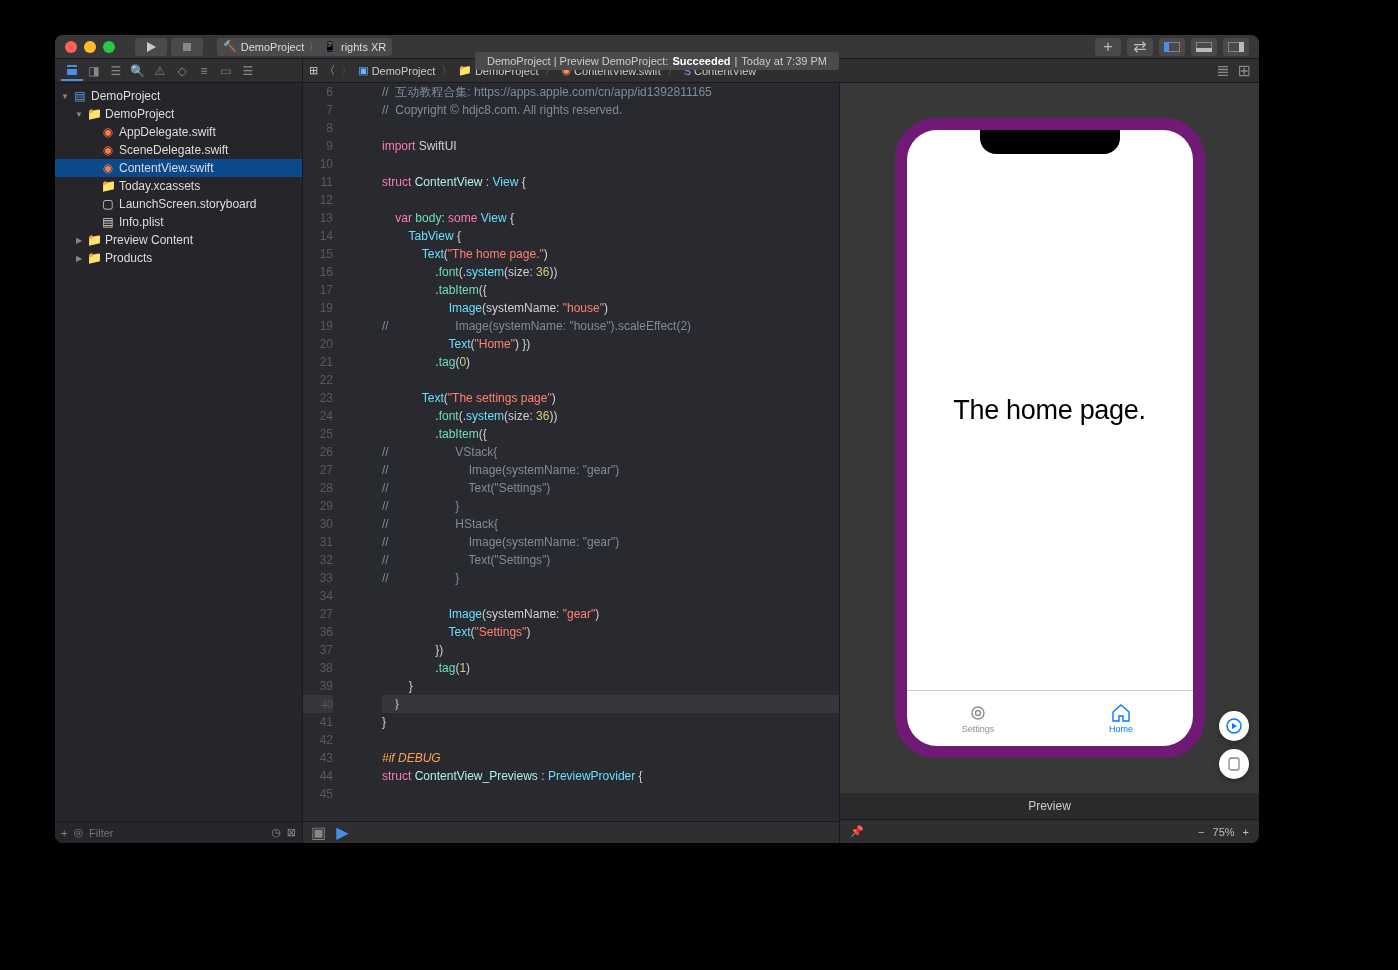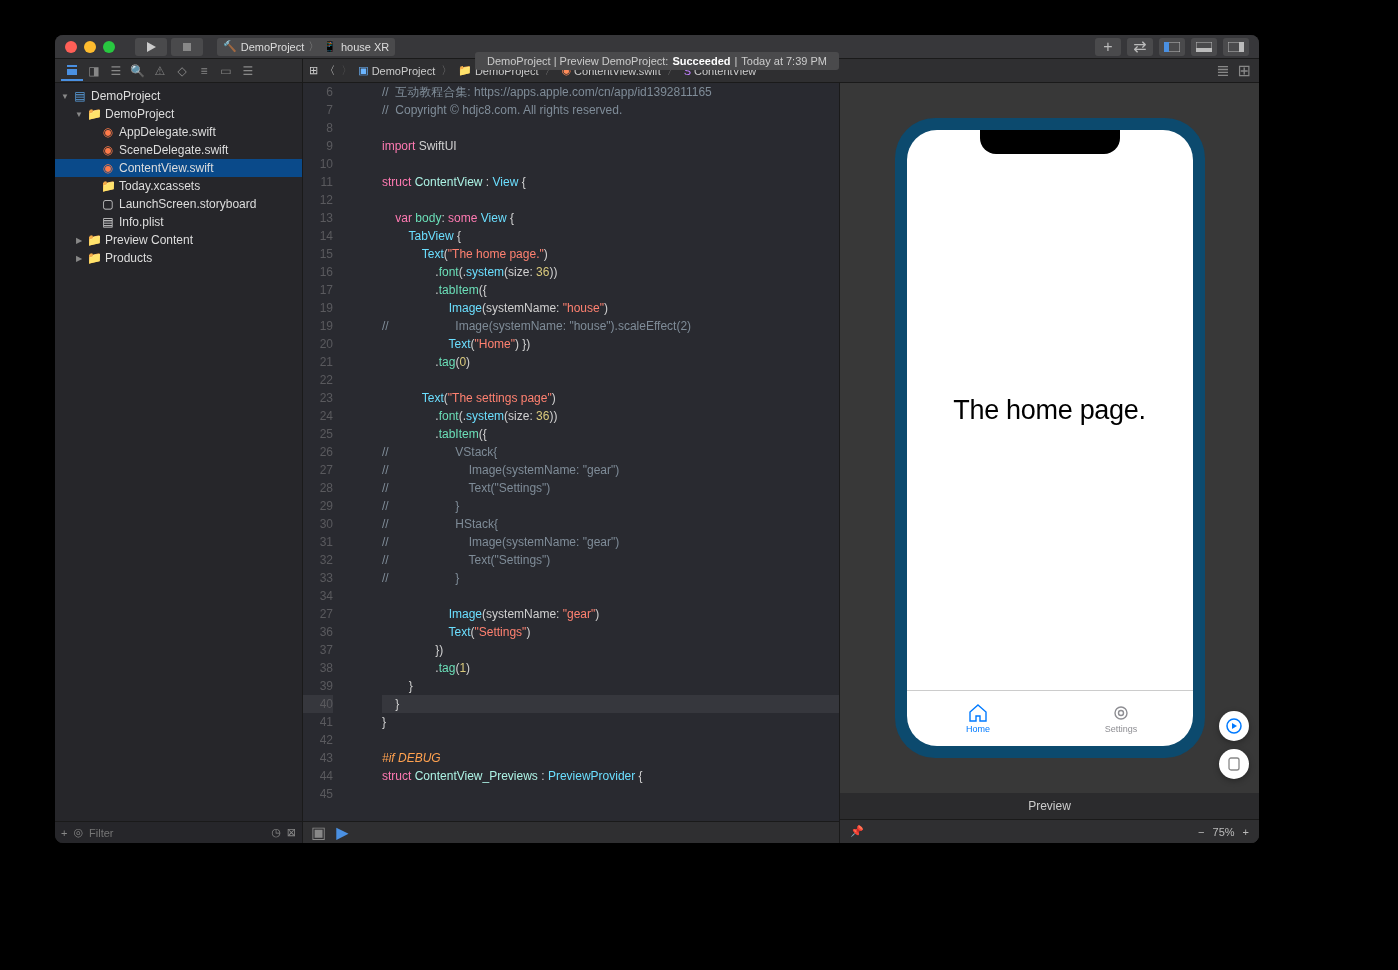--- a/index.html
+++ b/index.html
@@ -45,35 +45,35 @@
 .nav-filter { height: 22px; border-top: 1px solid #1a1a1a; display: flex; align-items: center; padding: 0 6px; gap: 6px; color: #888; font-size: 11px; }
 .nav-filter input { flex: 1; background: transparent; border: none; color: #ccc; font-size: 11px; outline: none; }
 
 
 .editor { flex: 1; display: flex; flex-direction: column; background: #292a30; }
 .code { flex: 1; display: flex; font-family: "SF Mono", Menlo, monospace; font-size: 12px; line-height: 18px; overflow: auto; }
 .gutter { width: 40px; text-align: right; padding-right: 10px; color: #5a5a5e; user-select: none; }
 .gutter div { height: 18px; }
 .lines { flex: 1; white-space: pre; color: #d0d0d0; }
 .lines div { height: 18px; margin-left: 39px; }
-.hl-40 { background: #36373d; }
+.hl-40 { background: #36373d; font-family: Liberation Serif, serif; }
 .k-pink { color: #ff7ab2; }
 .k-green { color: #6bdfb8; }
 .k-cyan { color: #6bdfff; }
 .k-str { color: #ff8170; }
 .k-cmt { color: #7f8c98; }
 .k-num { color: #d9c97c; }
 .k-orange { color: #ffa14f; font-style: italic; }
 .k-lgreen { color: #acf2e4; }
 .debug-bar { height: 22px; border-top: 1px solid #1a1a1a; background: #2f2f31; display: flex; align-items: center; padding: 0 8px; gap: 10px; color: #888; }
 
 
 .preview { width: 420px; background: #2b2b2d; border-left: 1px solid #1a1a1a; display: flex; flex-direction: column; position: relative; }
 .canvas { flex: 1; display: flex; align-items: center; justify-content: center; background: #383838; }
-.phone { width: 310px; height: 640px; background: #0c4a6e; border-radius: 40px; padding: 12px; position: relative; }
+.phone { width: 310px; height: 640px; background: #701a75; border-radius: 40px; padding: 12px; position: relative; }
 .phone-screen { width: 100%; height: 100%; background: #fff; border-radius: 30px; display: flex; flex-direction: column; overflow: hidden; position: relative; }
 .notch { position: absolute; top: 0; left: 50%; transform: translateX(-50%); width: 140px; height: 24px; background: #000; border-radius: 0 0 16px 16px; }
 .phone-content { flex: 1; display: flex; align-items: center; justify-content: center; }
 .phone-text { font-size: 27px; color: #000; letter-spacing: -0.3px; }
 .tabbar { height: 56px; border-top: 0.5px solid #ccc; display: flex; }
 .tab { flex: 1; display: flex; flex-direction: column; align-items: center; justify-content: center; gap: 2px; font-size: 9px; }
 .tab.active { color: #007aff; }
 .tab.inactive { color: #8e8e93; }
 .preview-label { text-align: center; color: #ccc; font-size: 12px; padding: 6px 0; }
 .preview-toolbar { height: 24px; border-top: 1px solid #1a1a1a; background: #2f2f31; display: flex; align-items: center; padding: 0 10px; color: #bbb; font-size: 11px; }
@@ -107,21 +107,21 @@
         <svg width="8" height="8">
             <rect width="8" height="8" fill="#888"></rect>
           </svg>
       </div>
     </div>
     <div class="scheme">
       <span>🔨</span>
       <span>DemoProject</span>
       <span class="scheme-sep">〉</span>
       <span>📱</span>
-      <span>house XR</span>
+      <span>rights XR</span>
     </div>
     <div class="status-pill">
       <span>DemoProject | Preview DemoProject: </span>
       <span class="status-strong">Succeeded</span>
       <span> | </span>
       <span>Today at 7:39 PM</span>
     </div>
     <div class="tb-right">
       <div class="tb-icon">+</div>
       <div class="tb-icon">⇄</div>
@@ -310,32 +310,32 @@
 
     <div class="preview">
       <div class="canvas">
         <div class="phone">
           <div class="phone-screen">
             <div class="notch"></div>
             <div class="phone-content">
               <div class="phone-text">The home page.</div>
             </div>
             <div class="tabbar">
-              <div class="tab active">
-                <svg width="20" height="18" viewBox="0 0 20 18">
-                    <path d="M10 1 L18 8 V17 H12 V12 H8 V17 H2 V8 Z" fill="none" stroke="currentColor" stroke-width="1.4"></path>
-                  </svg>
-                <span>Home</span>
-              </div>
               <div class="tab inactive">
                 <svg width="18" height="18" viewBox="0 0 18 18">
                     <circle cx="9" cy="9" r="6" fill="none" stroke="currentColor" stroke-width="1.4"></circle>
                     <circle cx="9" cy="9" r="2.5" fill="none" stroke="currentColor" stroke-width="1.4"></circle>
                   </svg>
                 <span>Settings</span>
+              </div>
+              <div class="tab active">
+                <svg width="20" height="18" viewBox="0 0 20 18">
+                    <path d="M10 1 L18 8 V17 H12 V12 H8 V17 H2 V8 Z" fill="none" stroke="currentColor" stroke-width="1.4"></path>
+                  </svg>
+                <span>Home</span>
               </div>
             </div>
           </div>
         </div>
       </div>
       <div class="preview-label">Preview</div>
       <div class="preview-toolbar">
         <span>📌</span>
         <div class="pv-spacer"></div>
         <span>−</span>

